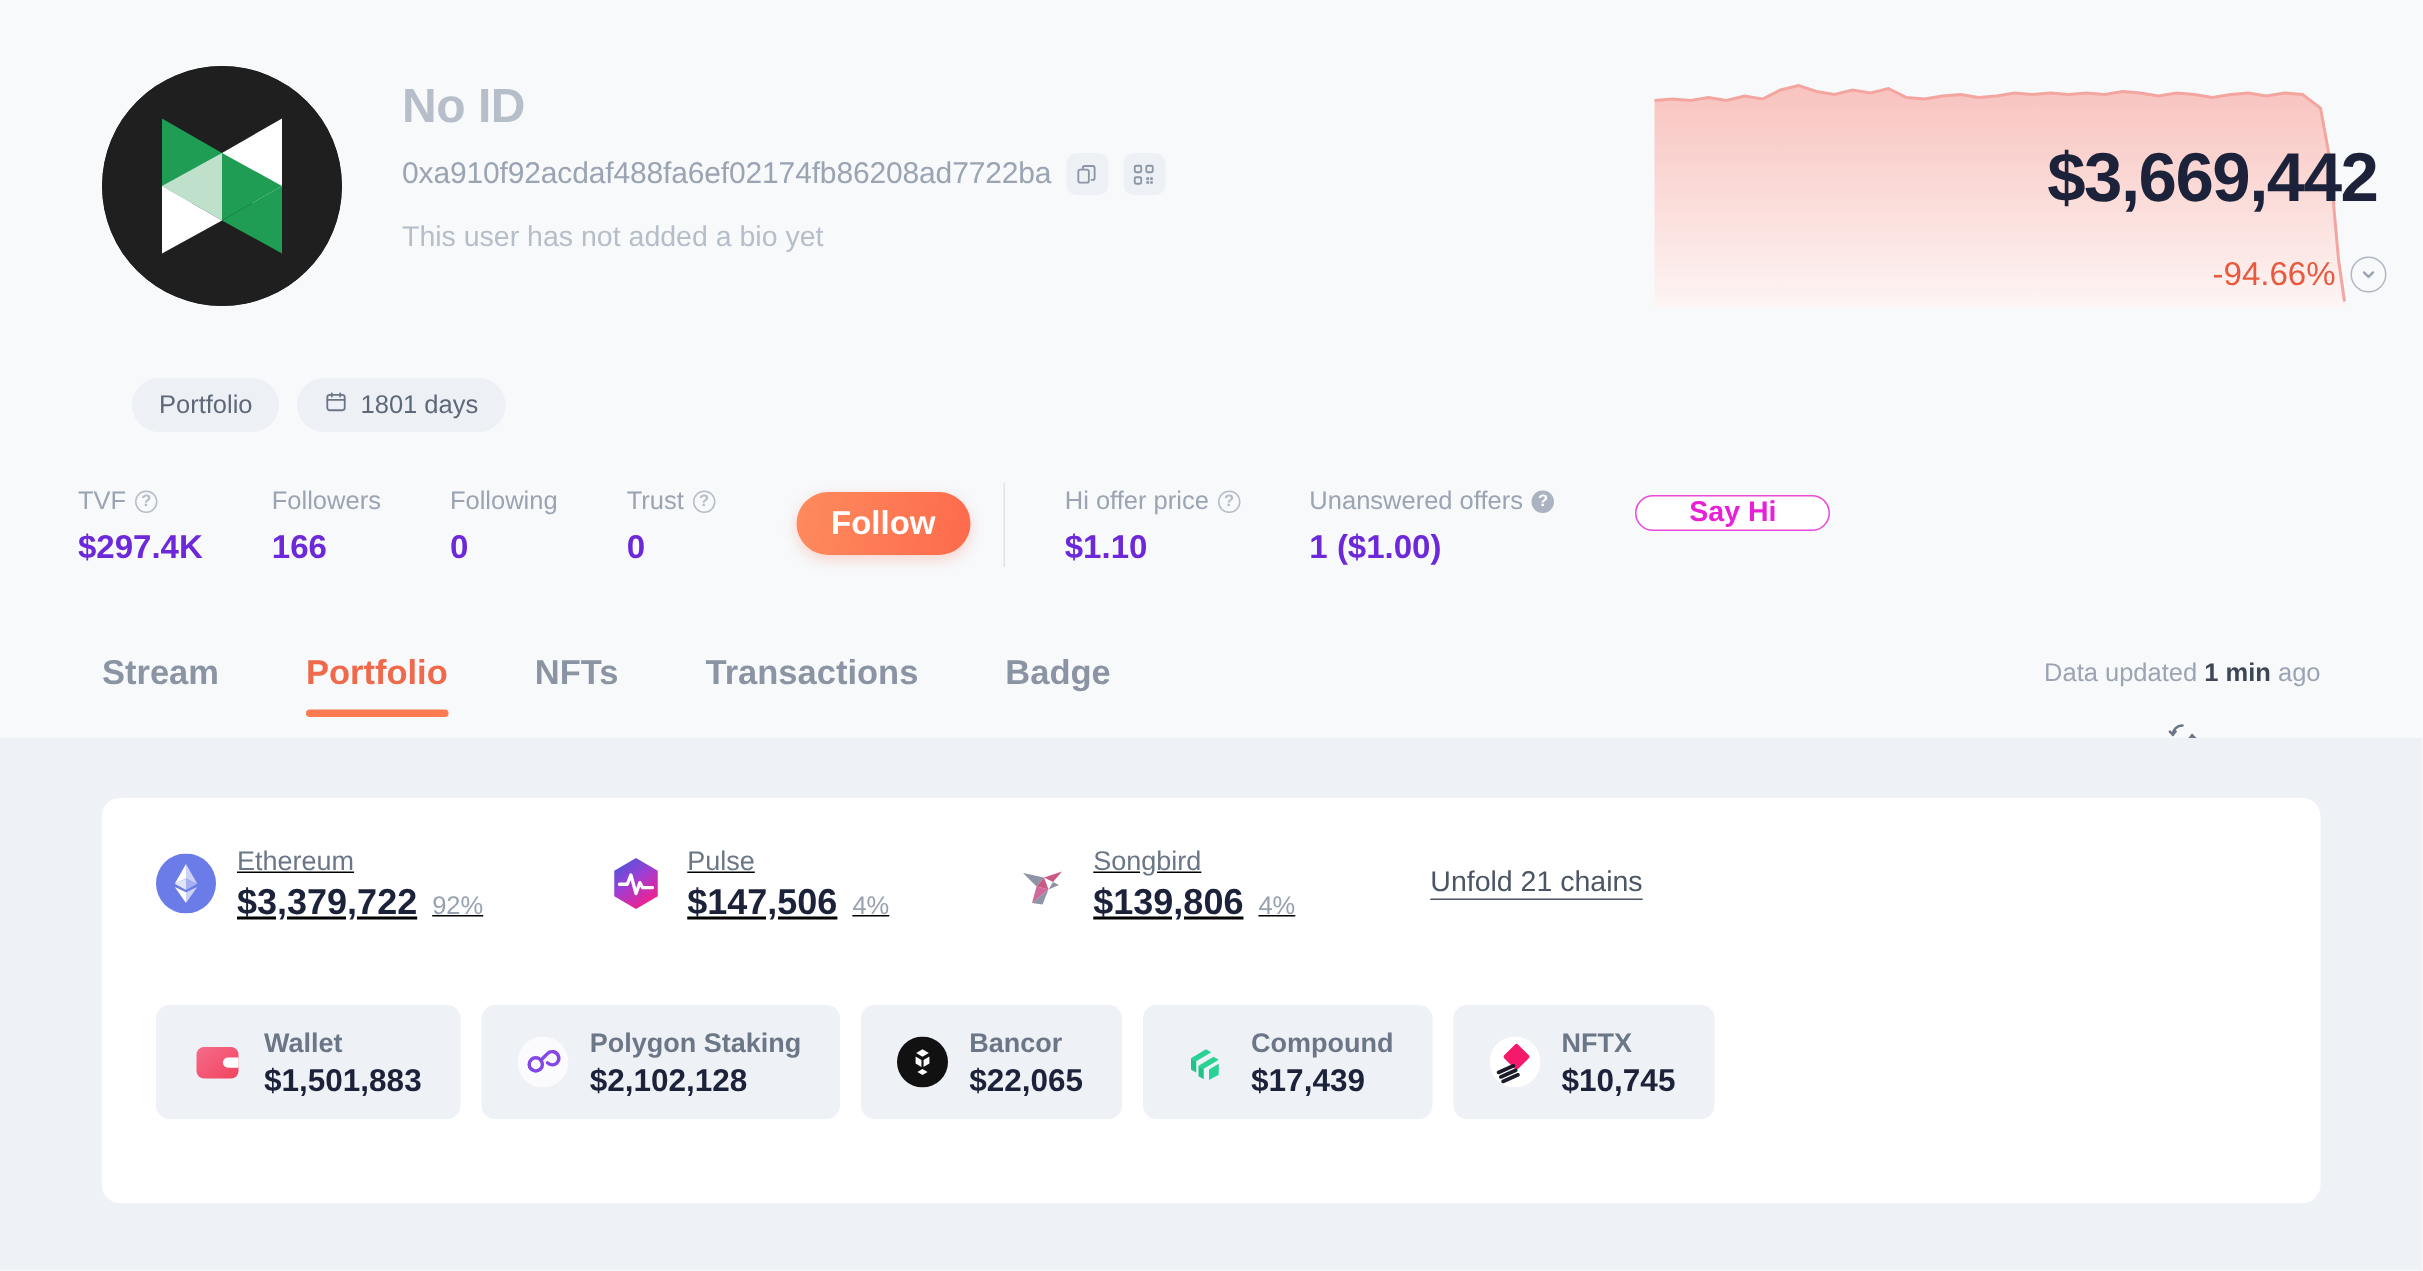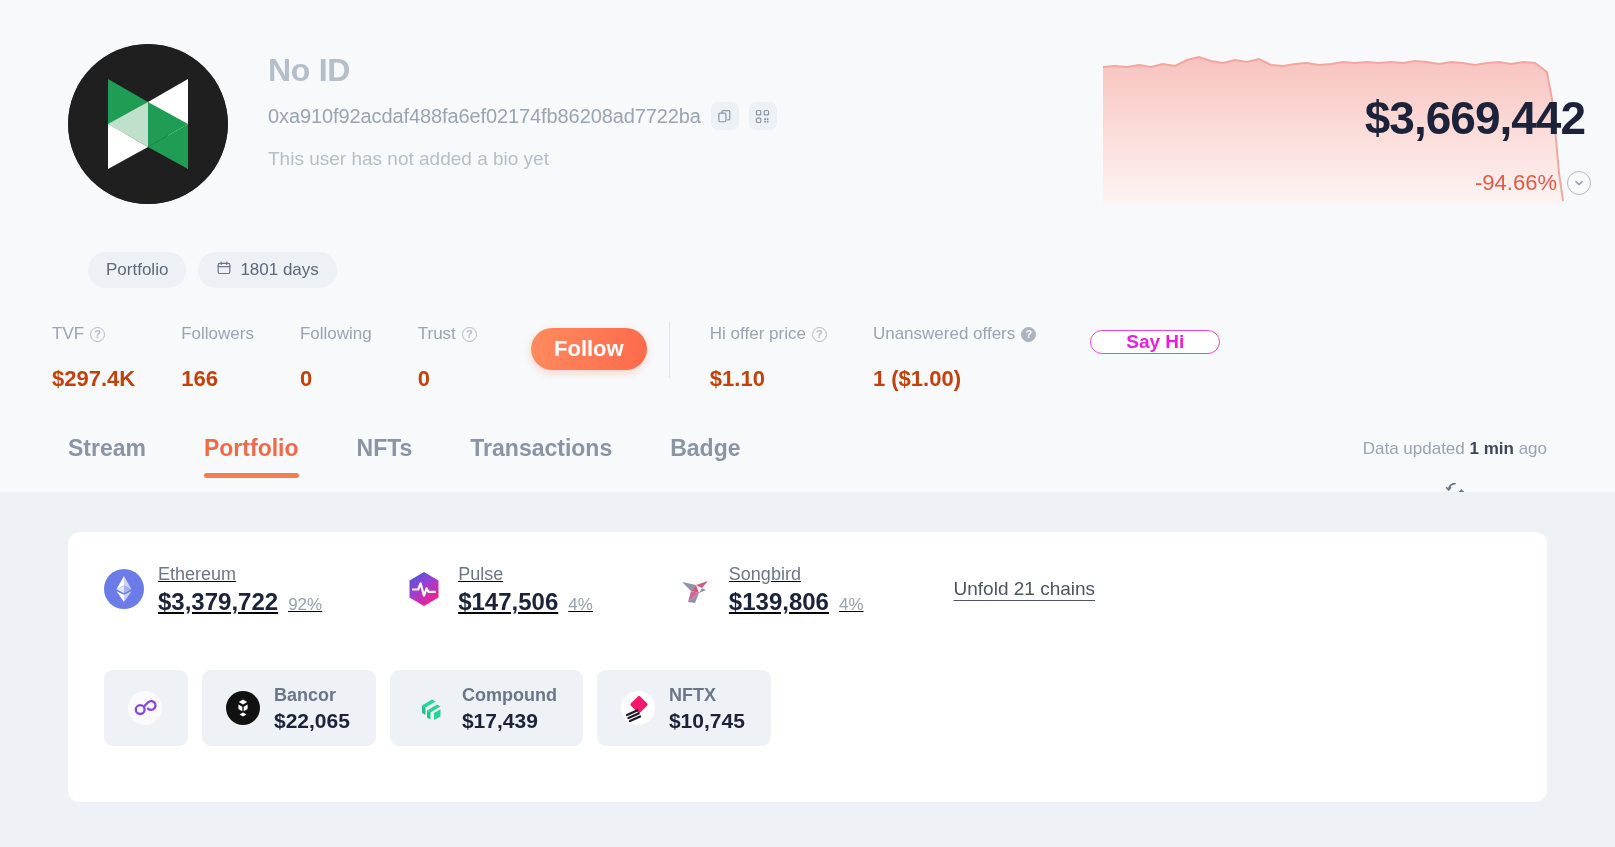--- a/index.html
+++ b/index.html
@@ -72,21 +72,21 @@
     position: absolute; left: 52px; top: 322px;
     display: flex; align-items: flex-start;
   }
   .stat { margin-right: 46px; }
   .stat.wide { margin-right: 54px; }
   .stat-label {
     font-size: 17px; color: #9aa4b2; display: flex; align-items: center; gap: 6px;
     line-height: 24px; white-space: nowrap;
   }
   .stat-value {
-    font-size: 22px; font-weight: 700; color: #c2410c; margin-top: 20px;
+    font-size: 22px; font-weight: 700; color: #6d28d9; margin-top: 6px;
     white-space: nowrap;
   }
   .qmark {
     width: 15px; height: 15px; border-radius: 50%;
     border: 1.4px solid #b4bcc7; color: #b4bcc7;
     font-size: 11px; line-height: 13px; text-align: center;
     font-weight: 700; display: inline-block;
   }
   .qmark.filled {
     background: #aab3bf; border-color: #aab3bf; color: #fff;
@@ -408,29 +408,51 @@
               <span class="chain-pct">4%</span>
             </div>
           </div>
         </div>
 
         <div class="unfold">Unfold 21 chains</div>
       </div>
 
       <div class="proto-row">
 
+        <div class="proto">
+          <span class="proto-ico">
+            <svg viewBox="0 0 34 34">
+              <defs>
+                  <linearGradient id="wg" x1="0" y1="0" x2="1" y2="1">
+                <stop offset="0%" stop-color="#f76b8a"></stop>
+                    <stop offset="100%" stop-color="#f0455f"></stop>
+              </linearGradient>
+                </defs>
+              <rect x="3" y="7" width="28" height="21" rx="5" fill="url(#wg)"></rect>
+              <path d="M31 14h-7a3.4 3.4 0 0 0 0 6.8h7" fill="#ffffff"></path>
+            </svg>
+          </span>
+          <div>
+            <div class="proto-name">Wallet</div>
+            <div class="proto-amt">$1,501,883</div>
+          </div>
+        </div>
 
         <div class="proto">
           <span class="proto-ico">
             <svg viewBox="0 0 34 34">
               <circle cx="17" cy="17" r="17" fill="#fbfbfd"></circle>
               <circle cx="12.2" cy="18.6" r="4.4" fill="none" stroke="#8247e5" stroke-width="2.3"></circle>
               <path d="M16.2 15.2 L20 11.4 a4.4 4.4 0 1 1 3.2 7.5 a4.4 4.4 0 0 1-3.2-1.3" fill="none" stroke="#8247e5" stroke-width="2.3" stroke-linecap="round"></path>
             </svg>
           </span>
+          <div>
+            <div class="proto-name">Polygon Staking</div>
+            <div class="proto-amt">$2,102,128</div>
+          </div>
         </div>
 
         <div class="proto">
           <span class="proto-ico">
             <svg viewBox="0 0 34 34">
               <circle cx="17" cy="17" r="17" fill="#111111"></circle>
               <polygon points="17,8.5 21.2,11 17,13.5 12.8,11" fill="#ffffff"></polygon>
               <polygon points="12.4,13.4 16.3,15.7 16.3,20.3 12.4,18" fill="#ffffff"></polygon>
               <polygon points="21.6,13.4 21.6,18 17.7,20.3 17.7,15.7" fill="#ffffff"></polygon>
               <polygon points="17,21.6 20.4,23.6 17,25.6 13.6,23.6" fill="#ffffff"></polygon>

